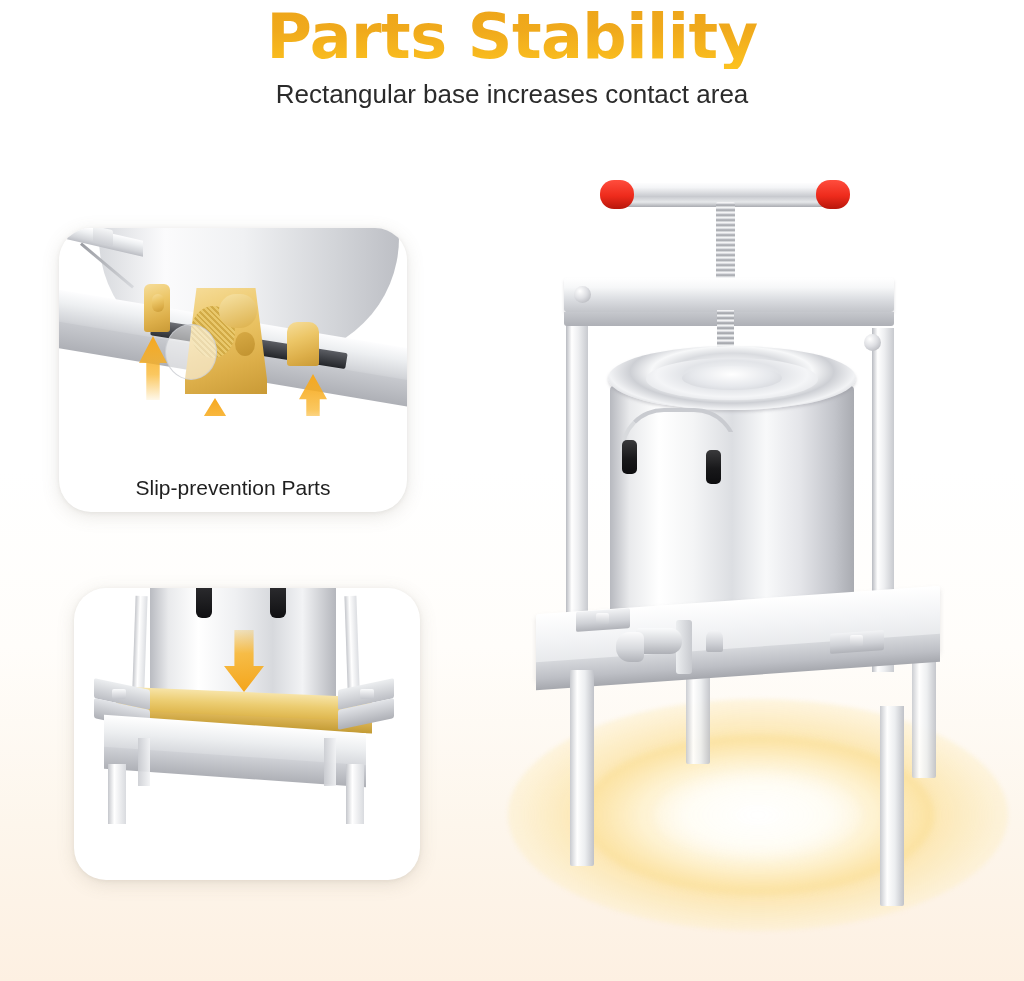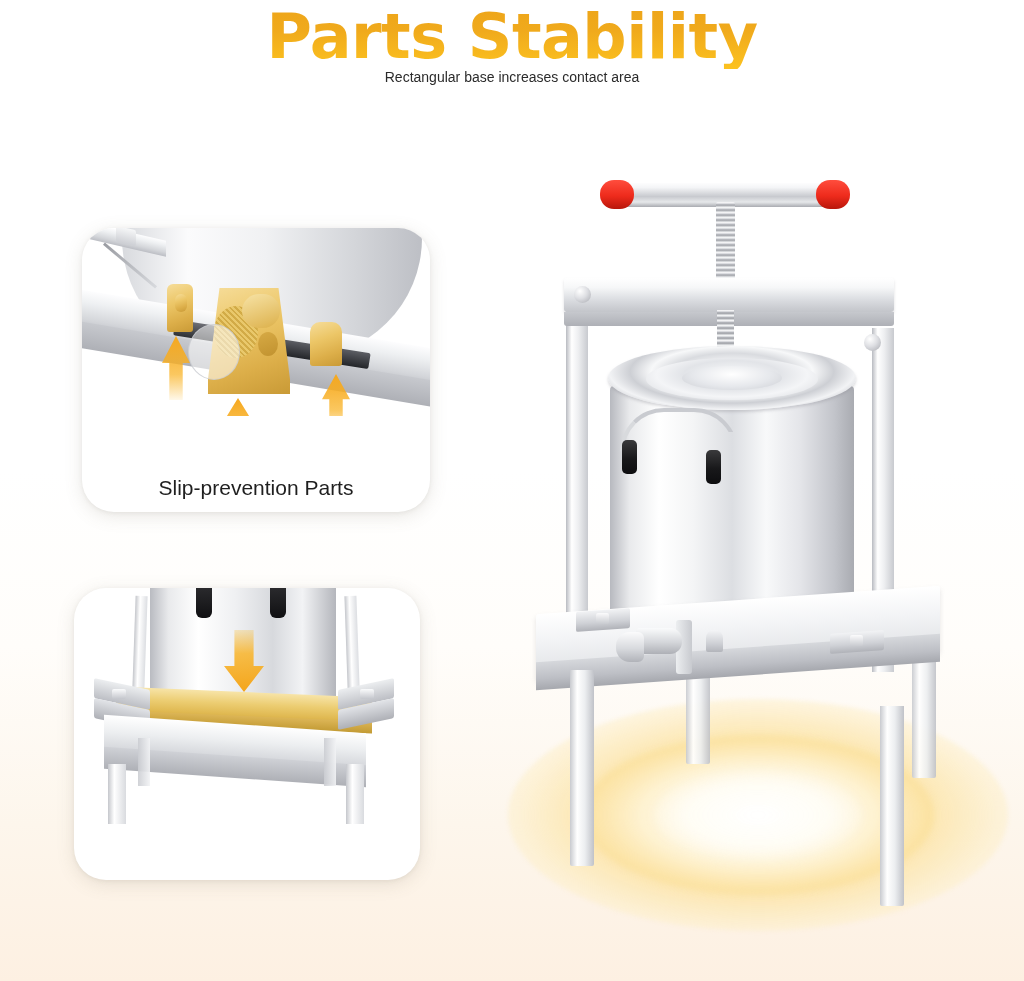--- a/index.html
+++ b/index.html
@@ -46,36 +46,37 @@
     padding-top: 4px;
     background: linear-gradient(180deg, #eda419 0%, #f0aa1c 45%, #fcc21f 100%);
     -webkit-background-clip: text;
     background-clip: text;
     color: transparent;
     -webkit-text-fill-color: transparent;
     font-family: "DejaVu Sans", sans-serif;
   }
 
   #subtitle {
-    font-size: 14px;
+    font-size: 26px;
     color: #2b2b2b;
+    margin-top: 10px;
     font-family: "Liberation Sans", sans-serif;
   }
 
   
   .inset-card {
     position: absolute;
     background: #ffffff;
     border-radius: 32px;
     box-shadow: 0 4px 18px rgba(120,110,95,0.16),
                 0 1px 4px rgba(120,110,95,0.10);
     overflow: hidden;
   }
 
-  #card-slip   { left: 82px;  top: 228px; width: 348px; height: 284px; }
+  #card-slip   { left: 59px;  top: 228px; width: 348px; height: 284px; }
   #card-rod    { left: 74px;  top: 588px; width: 346px; height: 292px; }
 
   .card-figure {
     position: absolute;
     left: 0; top: 0;
     width: 100%;
     height: calc(100% - 56px);
     overflow: hidden;
   }
 

